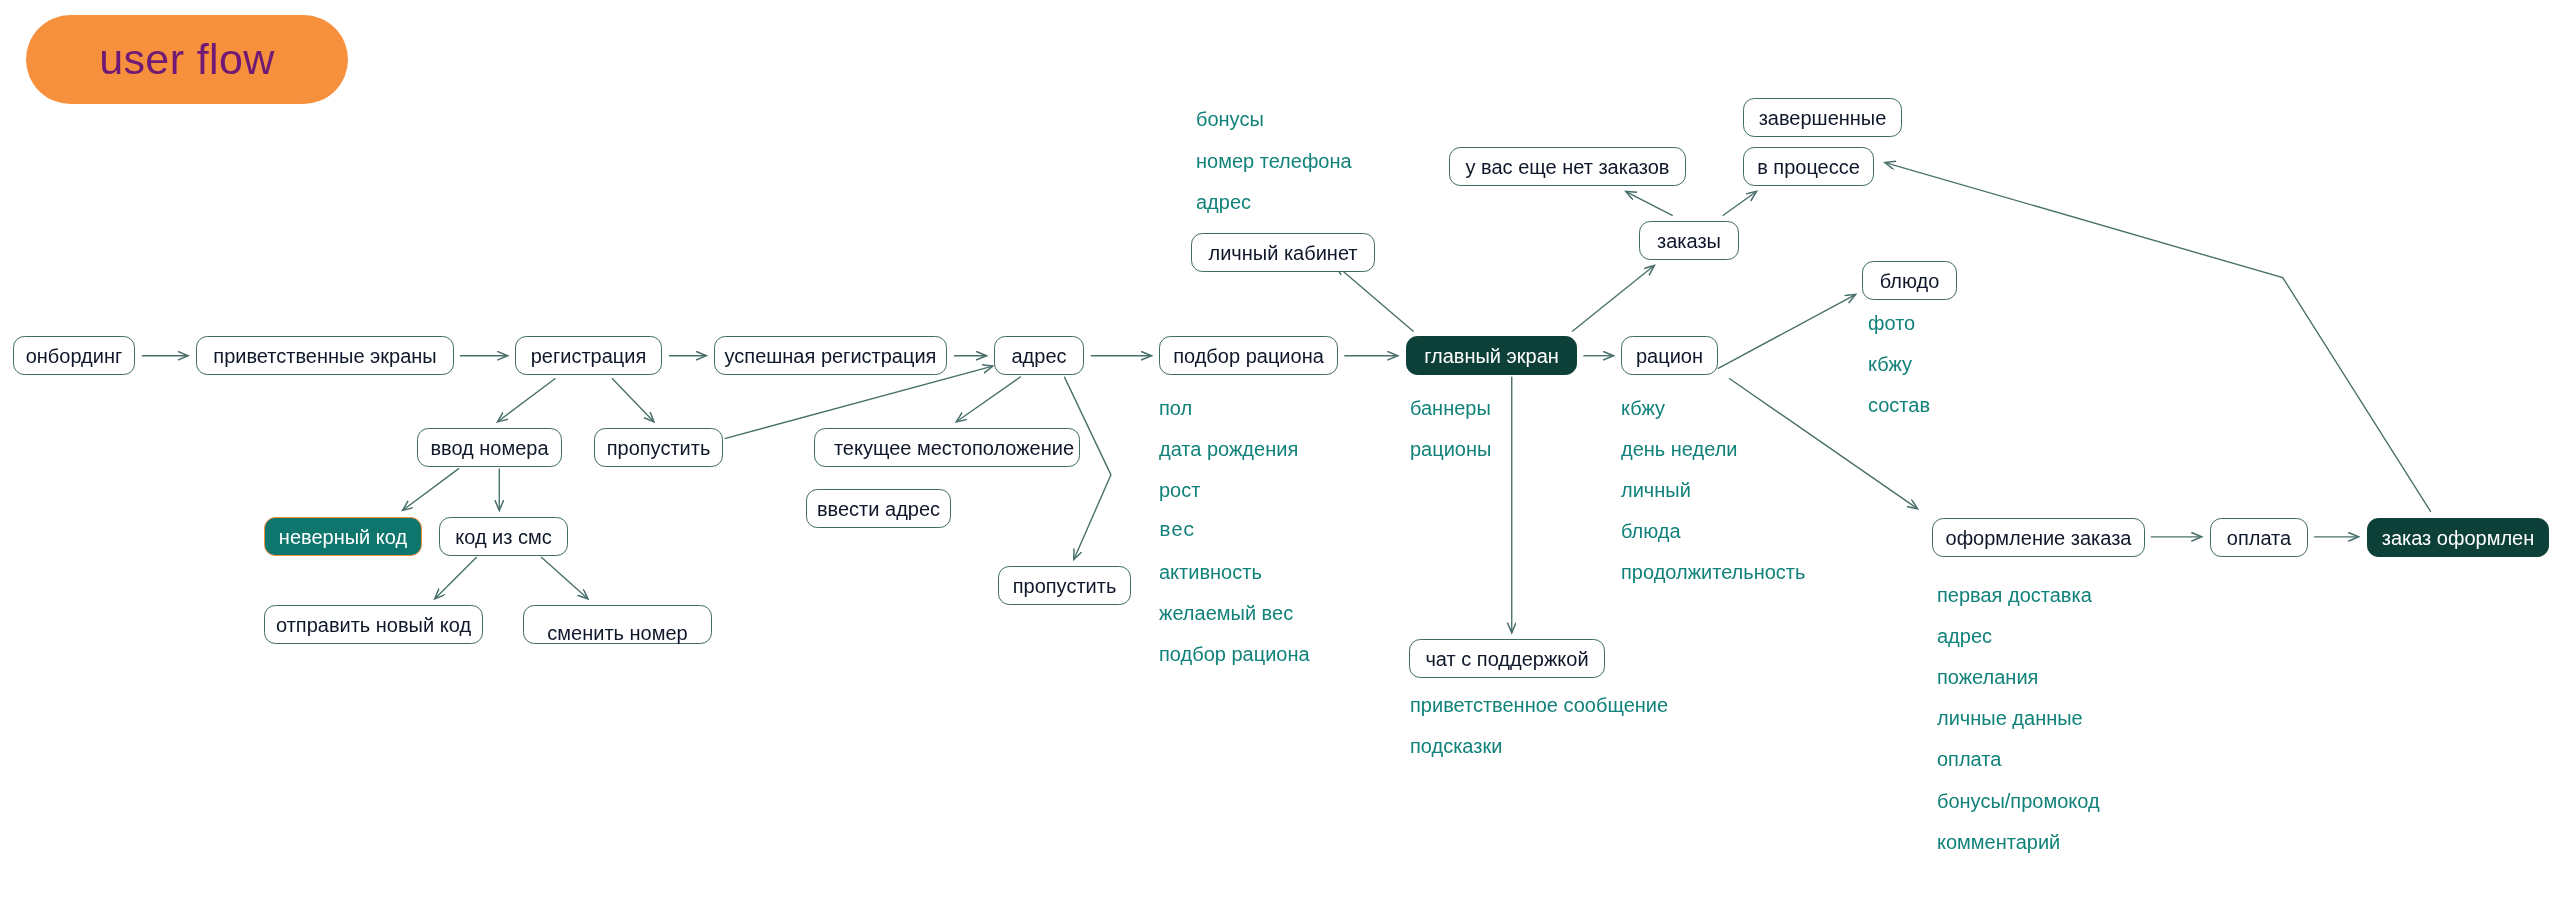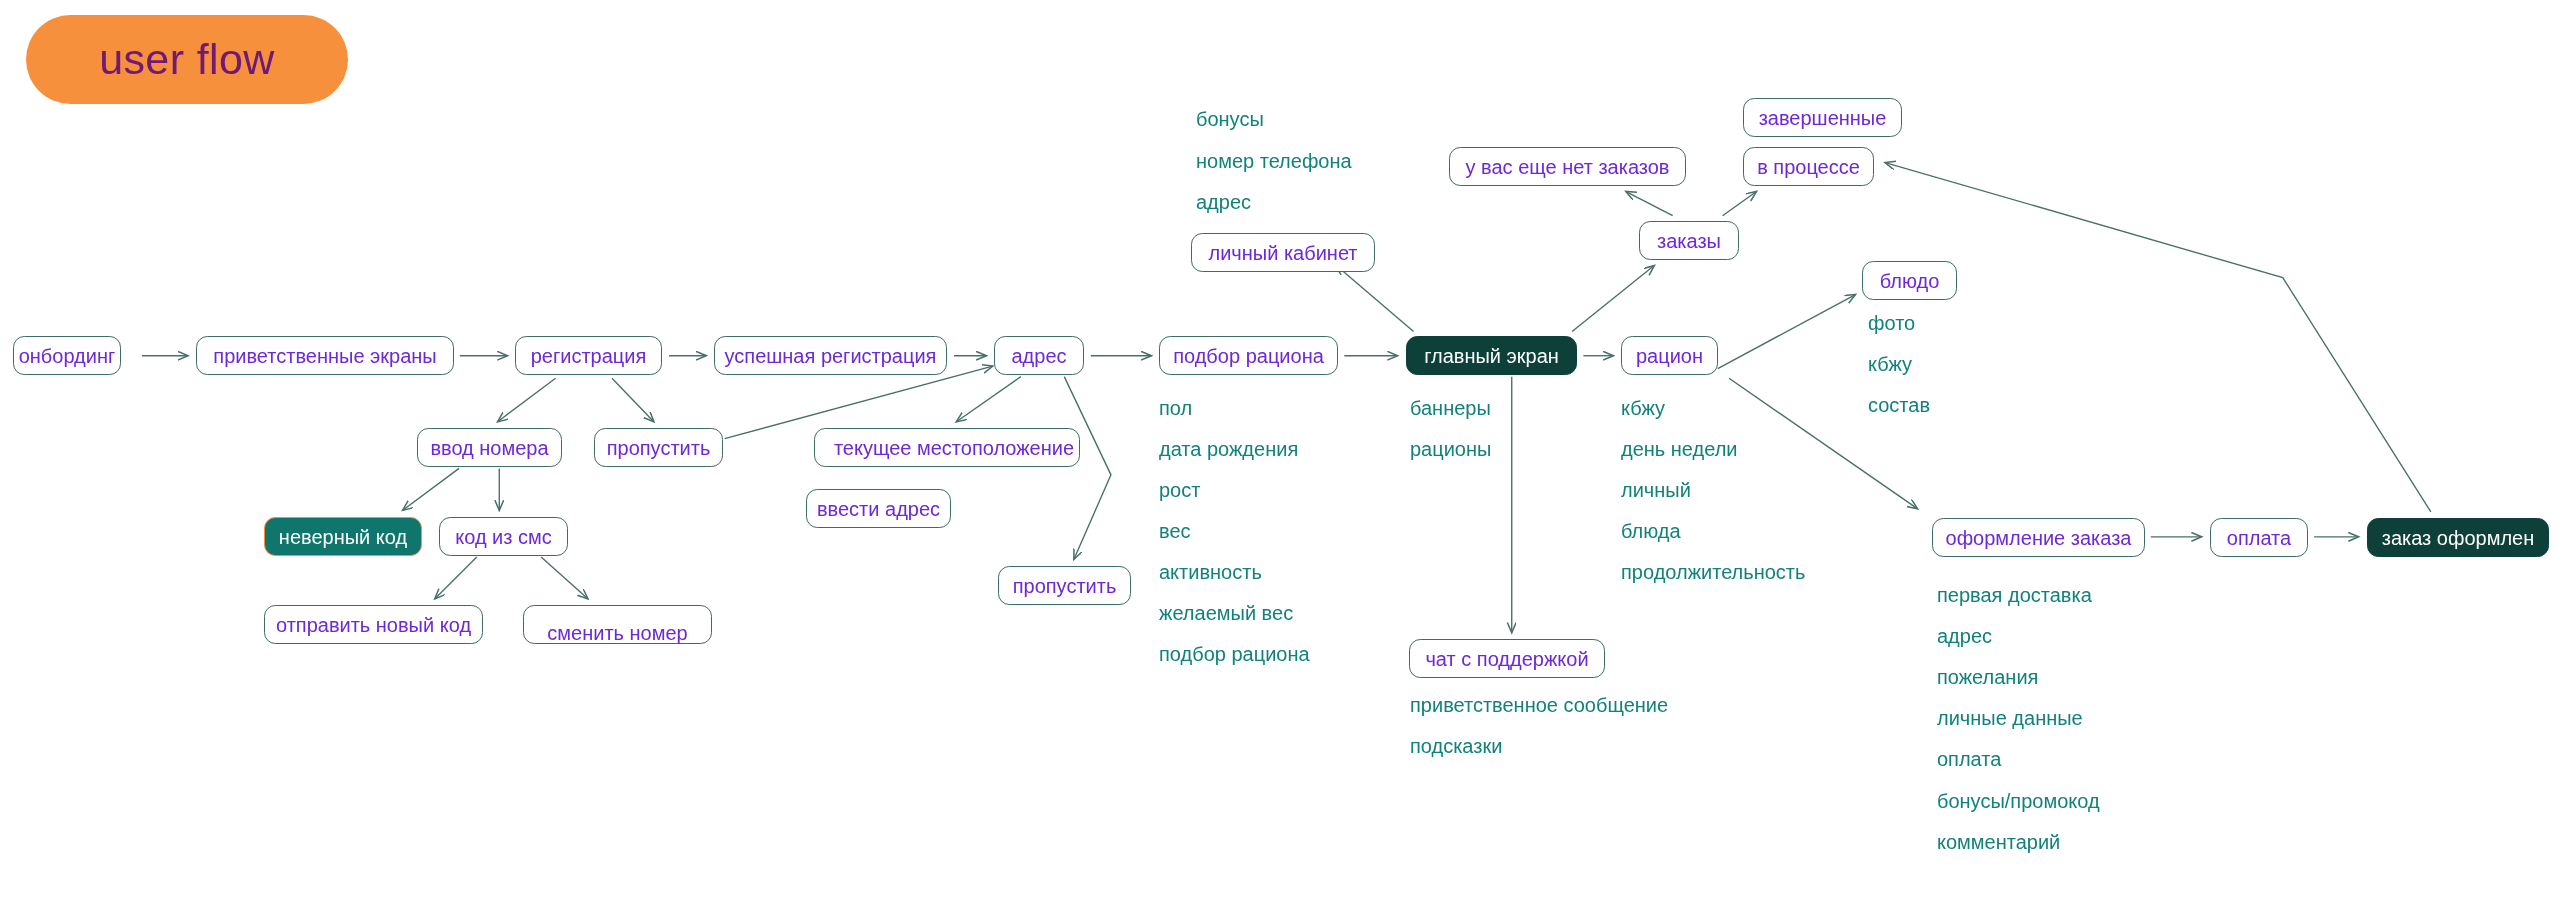--- a/index.html
+++ b/index.html
@@ -43,21 +43,21 @@
   .node{
     position:absolute;
     box-sizing:border-box;
     display:flex;
     align-items:center;
     justify-content:center;
     height:39px;
     border-radius:11.3px;
     border:1.3px solid #3f6b65;
     background:#ffffff;
-    color:#6d28d9;
+    color:#0f172a;
     font-size:20px;
     line-height:1;
     white-space:nowrap;
     padding:0 13px;
   }
   .node.dark{
     background:#0d4038;
     border-color:#0d4038;
     color:#ffffff;
   }
@@ -114,21 +114,21 @@
         <path d="M 2875 667 L 2930 667" marker-end="url(#arrowhead)"></path>
         <path d="M 3020 636 L 2836 345 L 2342 202" marker-end="url(#arrowhead)"></path>
       </g>
   </svg>
 
   <div id="title-pill">
     <span class="txt">user flow</span>
   </div>
 
   <div id="node-layer">
-      <div class="node" style="left: 13px; top: 336px; width: 108px;">
+      <div class="node" style="left: 13px; top: 336px; width: 122px;">
         <span>онбординг</span>
       </div>
       <div class="node" style="left: 196px; top: 336px; width: 258px;">
         <span>приветственные экраны</span>
       </div>
       <div class="node" style="left: 515px; top: 336px; width: 147px;">
         <span>регистрация</span>
       </div>
       <div class="node" style="left: 714px; top: 336px; width: 233px;">
         <span>успешная регистрация</span>
@@ -203,21 +203,21 @@
         <span>заказ оформлен</span>
       </div>
     </div>
   <div id="sublabel-layer">
       <div class="sublabel" style="left: 1196px; top: 109px;">бонусы</div>
       <div class="sublabel" style="left: 1196px; top: 151px;">номер телефона</div>
       <div class="sublabel" style="left: 1196px; top: 192px;">адрес</div>
       <div class="sublabel" style="left: 1159px; top: 398px;">пол</div>
       <div class="sublabel" style="left: 1159px; top: 439px;">дата рождения</div>
       <div class="sublabel" style="left: 1159px; top: 480px;">рост</div>
-      <div class="sublabel" style="left: 1159px; top: 521px;">вес</div>
+      <div class="sublabel" style="left: 1159px; top: 521px; font-family: Liberation Mono, monospace;">вес</div>
       <div class="sublabel" style="left: 1159px; top: 562px;">активность</div>
       <div class="sublabel" style="left: 1159px; top: 603px;">желаемый вес</div>
       <div class="sublabel" style="left: 1159px; top: 644px;">подбор рациона</div>
       <div class="sublabel" style="left: 1410px; top: 398px;">баннеры</div>
       <div class="sublabel" style="left: 1410px; top: 439px;">рационы</div>
       <div class="sublabel" style="left: 1621px; top: 398px;">кбжу</div>
       <div class="sublabel" style="left: 1621px; top: 439px;">день недели</div>
       <div class="sublabel" style="left: 1621px; top: 480px;">личный</div>
       <div class="sublabel" style="left: 1621px; top: 521px;">блюда</div>
       <div class="sublabel" style="left: 1621px; top: 562px;">продолжительность</div>

